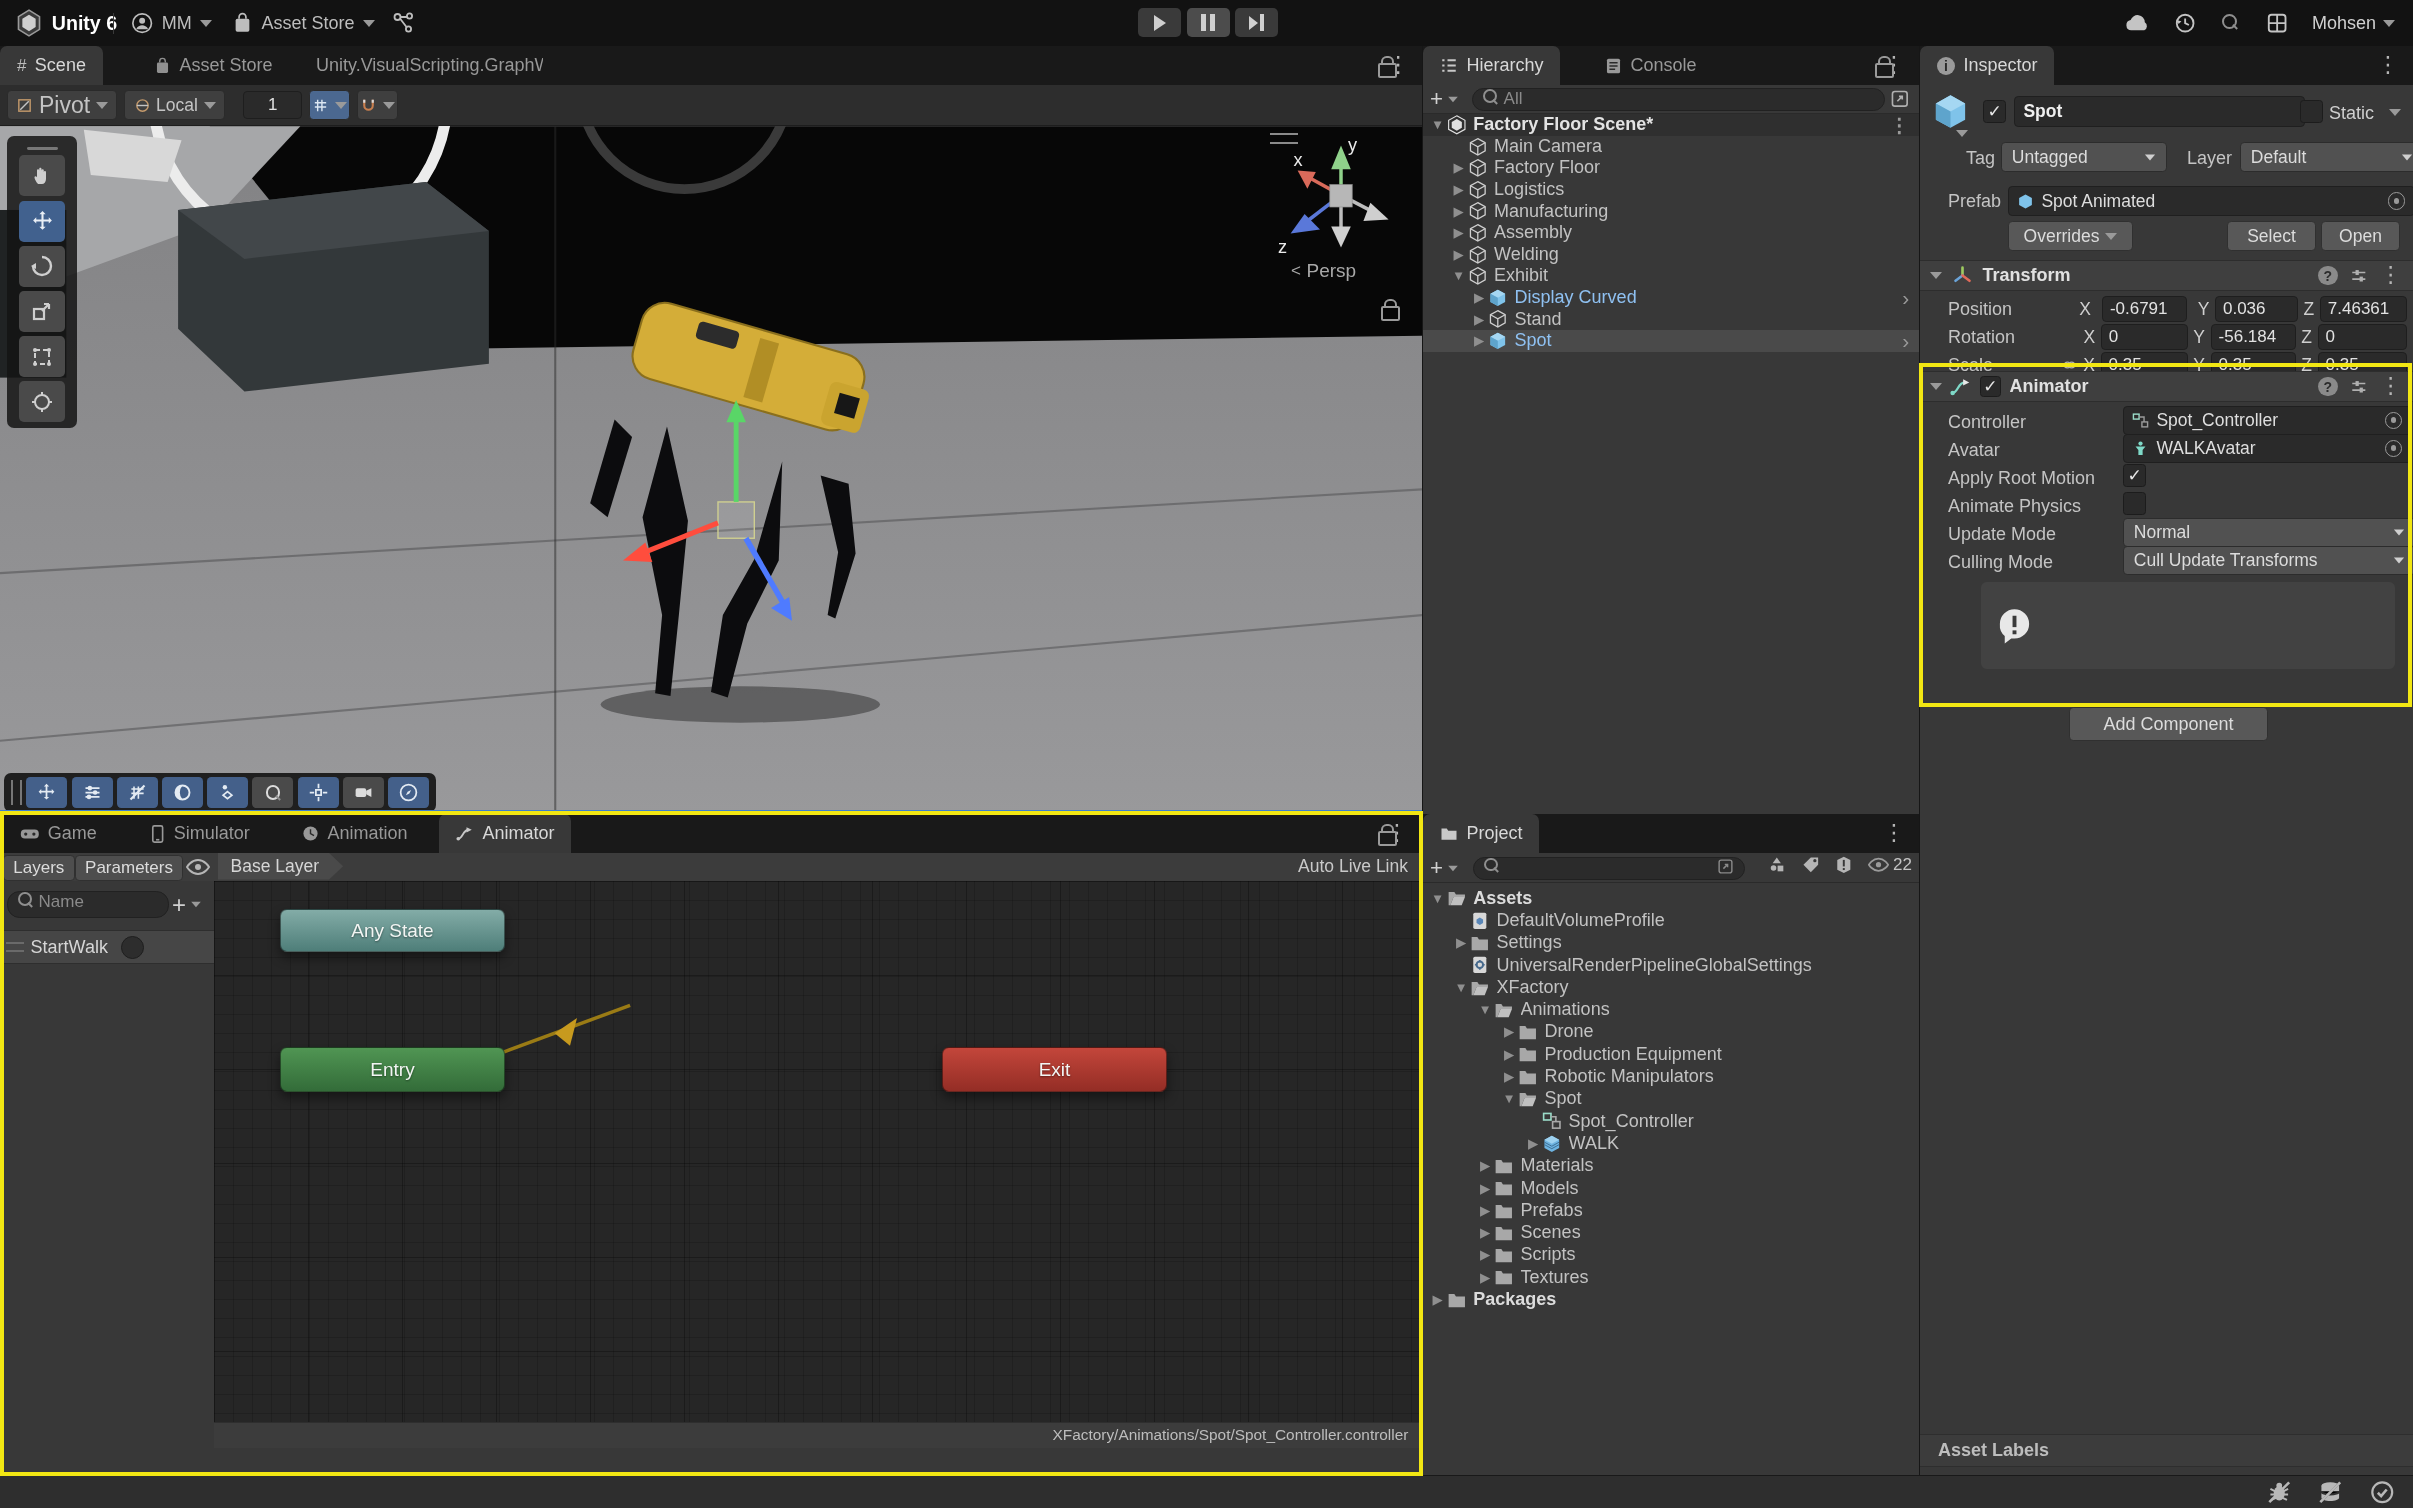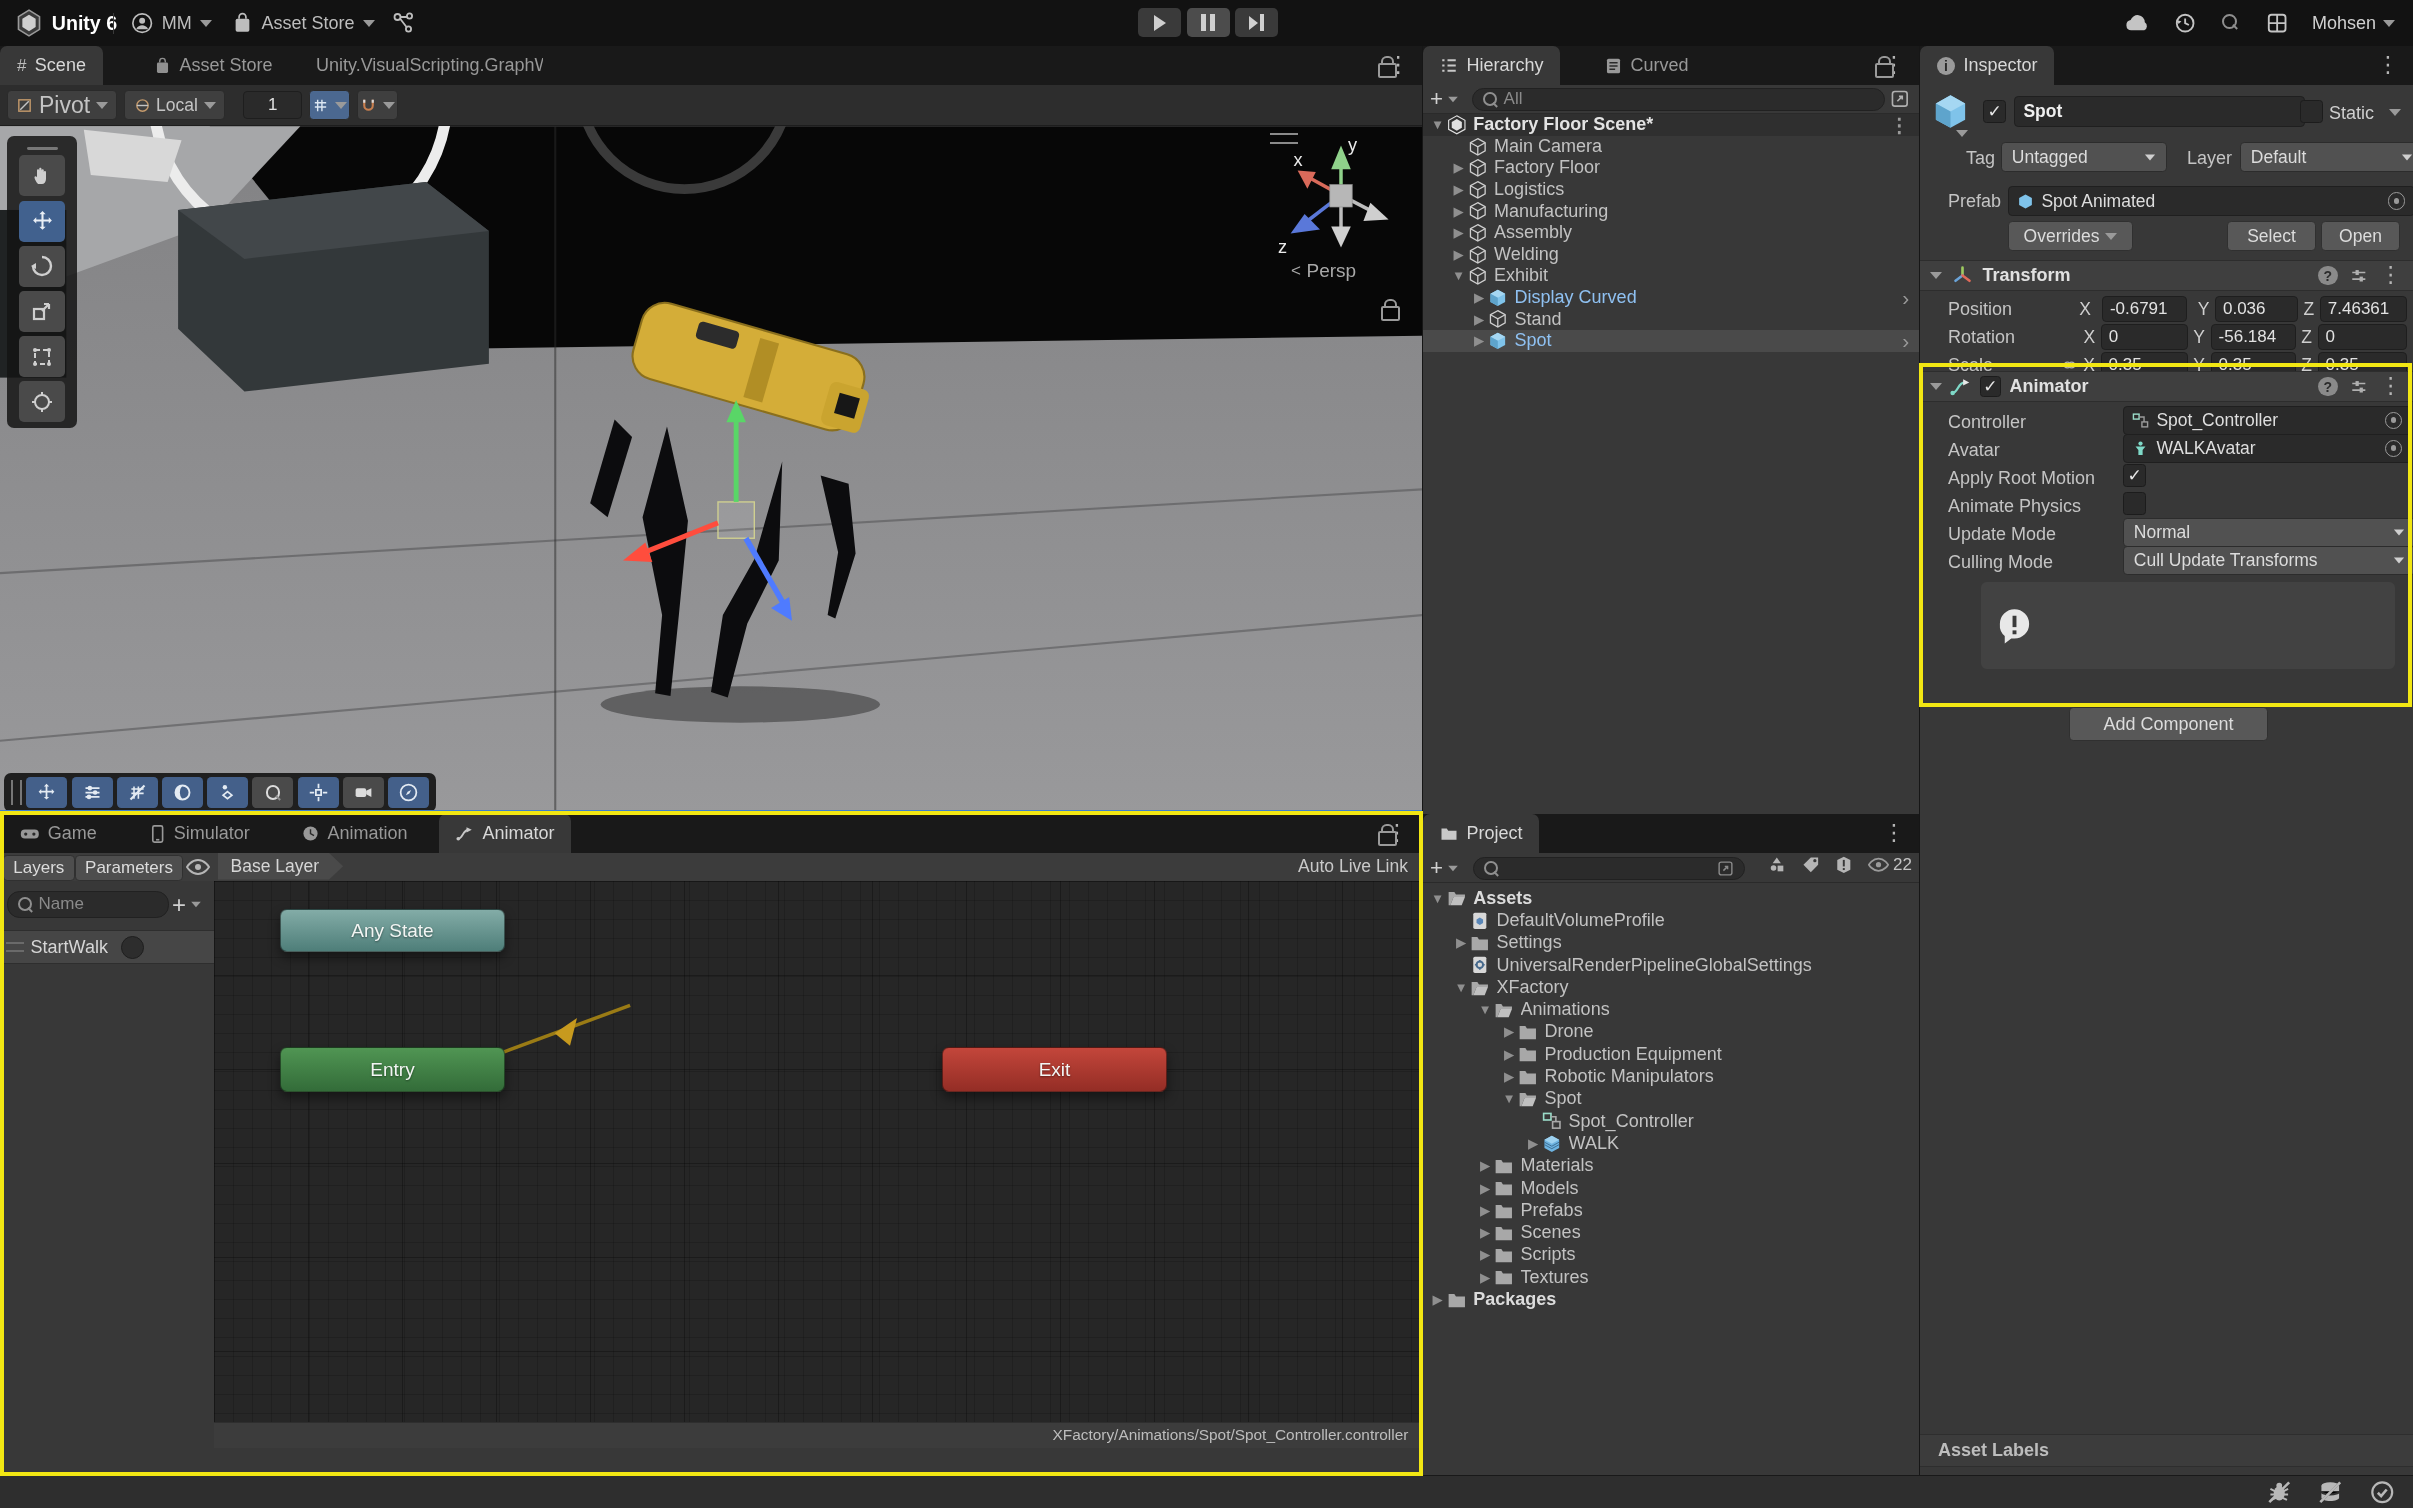--- a/index.html
+++ b/index.html
@@ -19,21 +19,21 @@
   .pausebars{display:flex;gap:4.2px;} .pausebars i{width:4.9px;height:17px;background:#cfcfcf;}
   .stepwrap{display:flex;align-items:center;gap:2.1px;} .stepwrap i{width:3.5px;height:17px;background:#cfcfcf;}
 
   
   .tabbar{background:#191919;}
   .tab{height:39px;display:flex;align-items:center;gap:8.4px;padding:0 17px;font-size:18px;color:#989898;}
   .tab.active{background:#383838;color:#d8d8d8;border-radius:7px 7px 0 0;}
   .kebab{color:#b5b5b5;font-size:22.3px;line-height:1;}
   .lock{width:15.4px;height:11.2px;border:2.1px solid #9a9a9a;border-radius:2.1px;position:relative;margin-top:7px;}
   .lock::before{content:'';position:absolute;left:1.4px;top:-8.4px;width:8.4px;height:7px;border:2.1px solid #9a9a9a;border-bottom:none;border-radius:5.6px 5.6px 0 0;}
-  .searchpill{background:#2b2b2b;border:0.7px solid #212121;border-radius:12.6px;display:flex;align-items:center;gap:7px;padding:0 9.8px;color:#8a8a8a;font-size:17px;}
+  .searchpill{background:#2b2b2b;border:0.7px solid #212121;border-radius:12.6px;display:flex;align-items:flex-start;gap:7px;padding:0 9.8px;color:#8a8a8a;font-size:17px;}
   .mag{width:9.8px;height:9.8px;border:2.1px solid #8f8f8f;border-radius:50%;position:relative;flex:none;}
   .mag::after{content:'';position:absolute;width:6.3px;height:2.1px;background:#8f8f8f;transform:rotate(45deg);left:7.7px;top:9.8px;}
   .fld{background:#2a2a2a;border:0.7px solid #1f1f1f;border-radius:4.2px;color:#dedede;font-size:17.5px;display:flex;align-items:center;padding:0 8.4px;gap:7px;}
   .dd{background:#515151;border:0.7px solid #2c2c2c;border-radius:4.2px;color:#dcdcdc;font-size:17.5px;display:flex;align-items:center;padding:0 9.8px;justify-content:space-between;}
   .dd .caret{border-top-color:#cfcfcf;transform:scale(.85);}
   .cb{width:21px;height:21px;background:#2a2a2a;border:0.7px solid #1c1c1c;border-radius:3.5px;display:flex;align-items:center;justify-content:center;color:#e6e6e6;font-size:17px;}
   .btn{background:#585858;border:0.7px solid #303030;border-radius:4.2px;color:#dcdcdc;font-size:17.5px;display:flex;align-items:center;justify-content:center;gap:6px;}
   .toolbtn{background:#3f3f3f;border:0.7px solid #2a2a2a;border-radius:4.2px;display:flex;align-items:center;justify-content:center;color:#c4c4c4;gap:5.6px;}
   .toolbtn.blue{background:#4b6890;}
   .arrow-g{color:#8f8f8f;font-size:13.3px;width:18px;flex:none;text-align:center;}
@@ -496,21 +496,21 @@
         <svg width="18" height="17" viewBox="0 0 24 22">
             <path d="M3 4h3M3 11h3M3 18h3M10 4h11M10 11h11M10 18h11" stroke="#c8c8c8" stroke-width="2.4"></path>
           </svg>
         <span>Hierarchy</span>
       </div>
       <div class="tab abs" style="left:165px;">
         <svg width="17" height="18" viewBox="0 0 20 22">
             <rect x="2" y="2" width="16" height="18" rx="2" fill="#989898"></rect>
             <path d="M5 7h10M5 11h10M5 15h7" stroke="#2a2a2a" stroke-width="1.8"></path>
           </svg>
-        <span>Curved</span>
+        <span>Console</span>
       </div>
       <div class="lock abs" style="right:45px;top:9.8px;"></div>
       <span class="kebab abs" style="right:14px;top:8.4px;">⋮</span>
     </div>
     <div class="abs" style="left:0;top:39px;width:100%;height:28px;background:#383838;border-bottom:1.4px solid #2a2a2a;">
       <div class="abs flex" style="left:7px;top:1.4px;gap:4.2px;color:#d0d0d0;font-size:22.3px;">+<span class="caret" style="transform:scale(.8);"></span></div>
       <div class="searchpill abs" style="left:49px;top:2.8px;width:391px;height:21px;">
         <span class="mag"></span>
         <span>All</span>
       </div>

